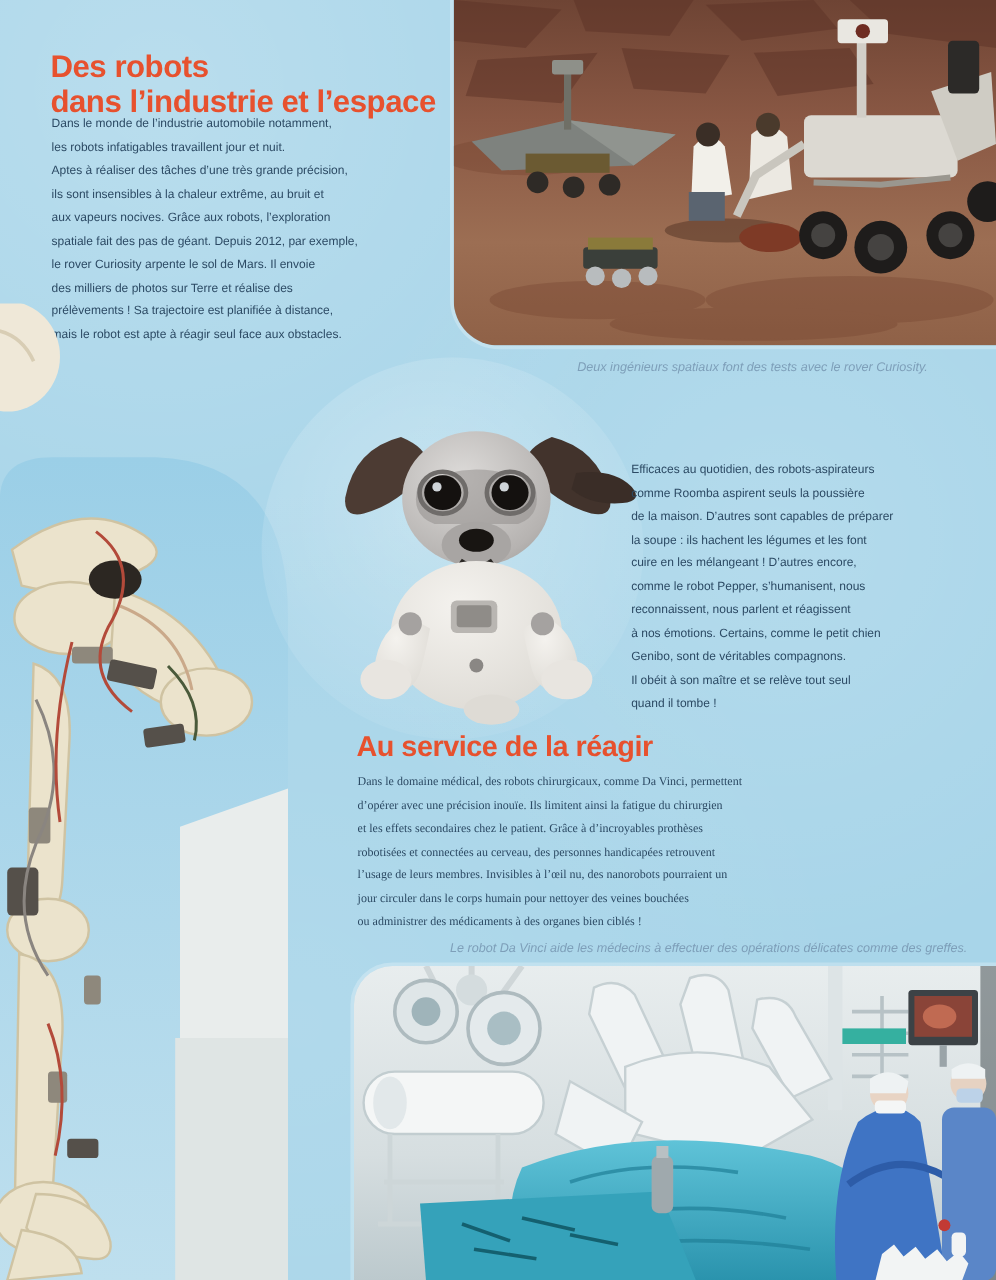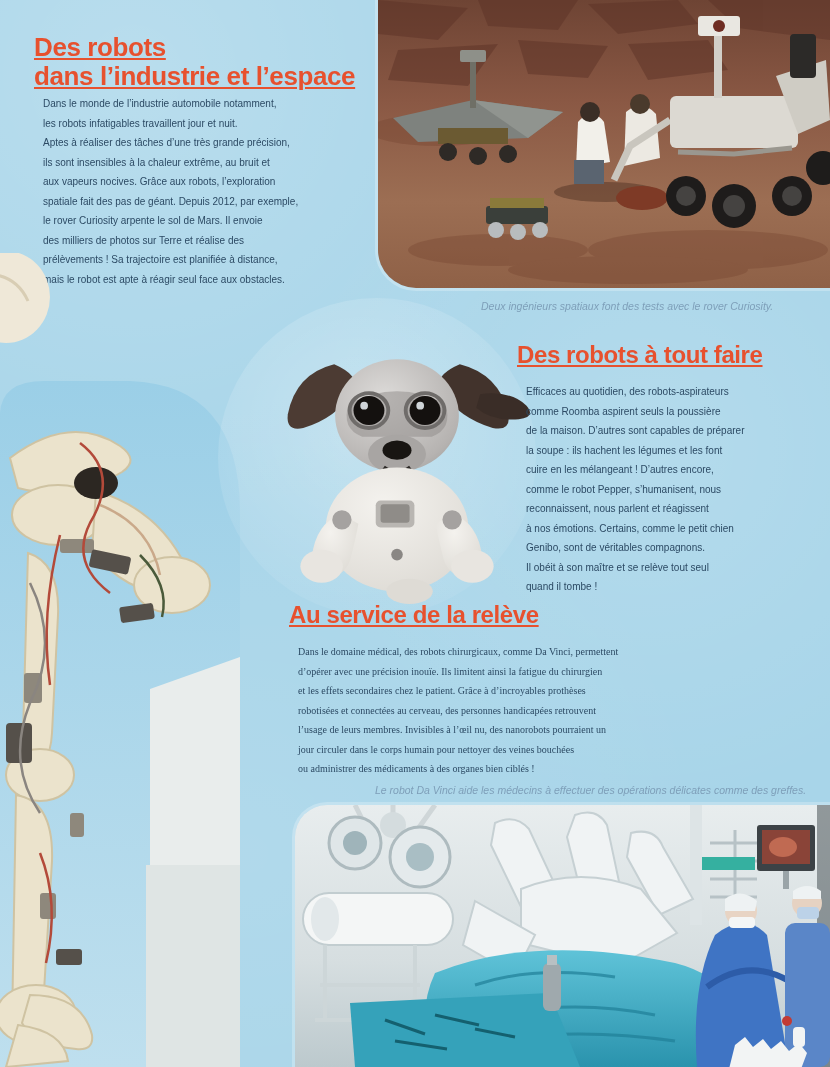--- a/index.html
+++ b/index.html
@@ -7,22 +7,22 @@
     position:relative;width:830px;height:1067px;overflow:hidden;
     font-family:"Liberation Sans",sans-serif;
     background:
       radial-gradient(circle at 16% 7%, rgba(255,255,255,0.20), transparent 38%),
       radial-gradient(circle at 78% 42%, rgba(255,255,255,0.14), transparent 40%),
       radial-gradient(circle at 30% 80%, rgba(255,255,255,0.10), transparent 45%),
       #a8d5e9;
   }
   .multiline{white-space:pre-line;}
   .headline{
-    position:absolute;margin:0;color:#e7512e;font-weight:bold;
-    font-size:24px;line-height:1.12;letter-spacing:-0.4px;text-decoration:underline;
+    position:absolute;margin:8px;color:#e7512e;font-weight:bold;
+    font-size:24px;line-height:1.12;letter-spacing:-0.4px;
   }
   .bodytext{
     position:absolute;margin:8px;color:#2c4a64;
     font-size:10px;line-height:19.5px;
   }
   .caption{
     position:absolute;margin:4px;color:#7e9fb9;font-style:italic;font-size:10.5px;line-height:14px;
   }
   .photo{position:absolute;overflow:hidden;}
   .photo svg{display:block;width:100%;height:100%;}
@@ -228,34 +228,33 @@
       </g>
       <circle cx="93" cy="216" r="10" fill="#a5a2a0"></circle>
         <circle cx="207" cy="216" r="10" fill="#a5a2a0"></circle>
       <ellipse cx="72" cy="264" rx="22" ry="17" fill="#e8e5e0"></ellipse>
       <ellipse cx="228" cy="264" rx="22" ry="17" fill="#e8e5e0"></ellipse>
       <ellipse cx="163" cy="290" rx="24" ry="13" fill="#dedbd5"></ellipse>
       <circle cx="150" cy="252" r="6" fill="#8a8784"></circle>
     </svg>
   </div>
 
-  <h2 class="headline" id="everyday-title">Des robots à tout faire</h2>
   <p class="bodytext multiline" id="everyday-body">Efficaces au quotidien, des robots-aspirateurs
 comme Roomba aspirent seuls la poussière
 de la maison. D’autres sont capables de préparer
 la soupe : ils hachent les légumes et les font
 cuire en les mélangeant ! D’autres encore,
 comme le robot Pepper, s’humanisent, nous
 reconnaissent, nous parlent et réagissent
 à nos émotions. Certains, comme le petit chien
 Genibo, sont de véritables compagnons.
 Il obéit à son maître et se relève tout seul
 quand il tombe !</p>
 
-  <h2 class="headline" id="health-title">Au service de la relève</h2>
+  <h2 class="headline" id="health-title">Au service de la réagir</h2>
   <p class="bodytext multiline" id="health-body">Dans le domaine médical, des robots chirurgicaux, comme Da Vinci, permettent
 d’opérer avec une précision inouïe. Ils limitent ainsi la fatigue du chirurgien
 et les effets secondaires chez le patient. Grâce à d’incroyables prothèses
 robotisées et connectées au cerveau, des personnes handicapées retrouvent
 l’usage de leurs membres. Invisibles à l’œil nu, des nanorobots pourraient un
 jour circuler dans le corps humain pour nettoyer des veines bouchées
 ou administrer des médicaments à des organes bien ciblés !</p>
   <p class="caption" id="davinci-caption">Le robot Da Vinci aide les médecins à effectuer des opérations délicates comme des greffes.</p>
 
   <div class="photo" id="surgery-photo">

